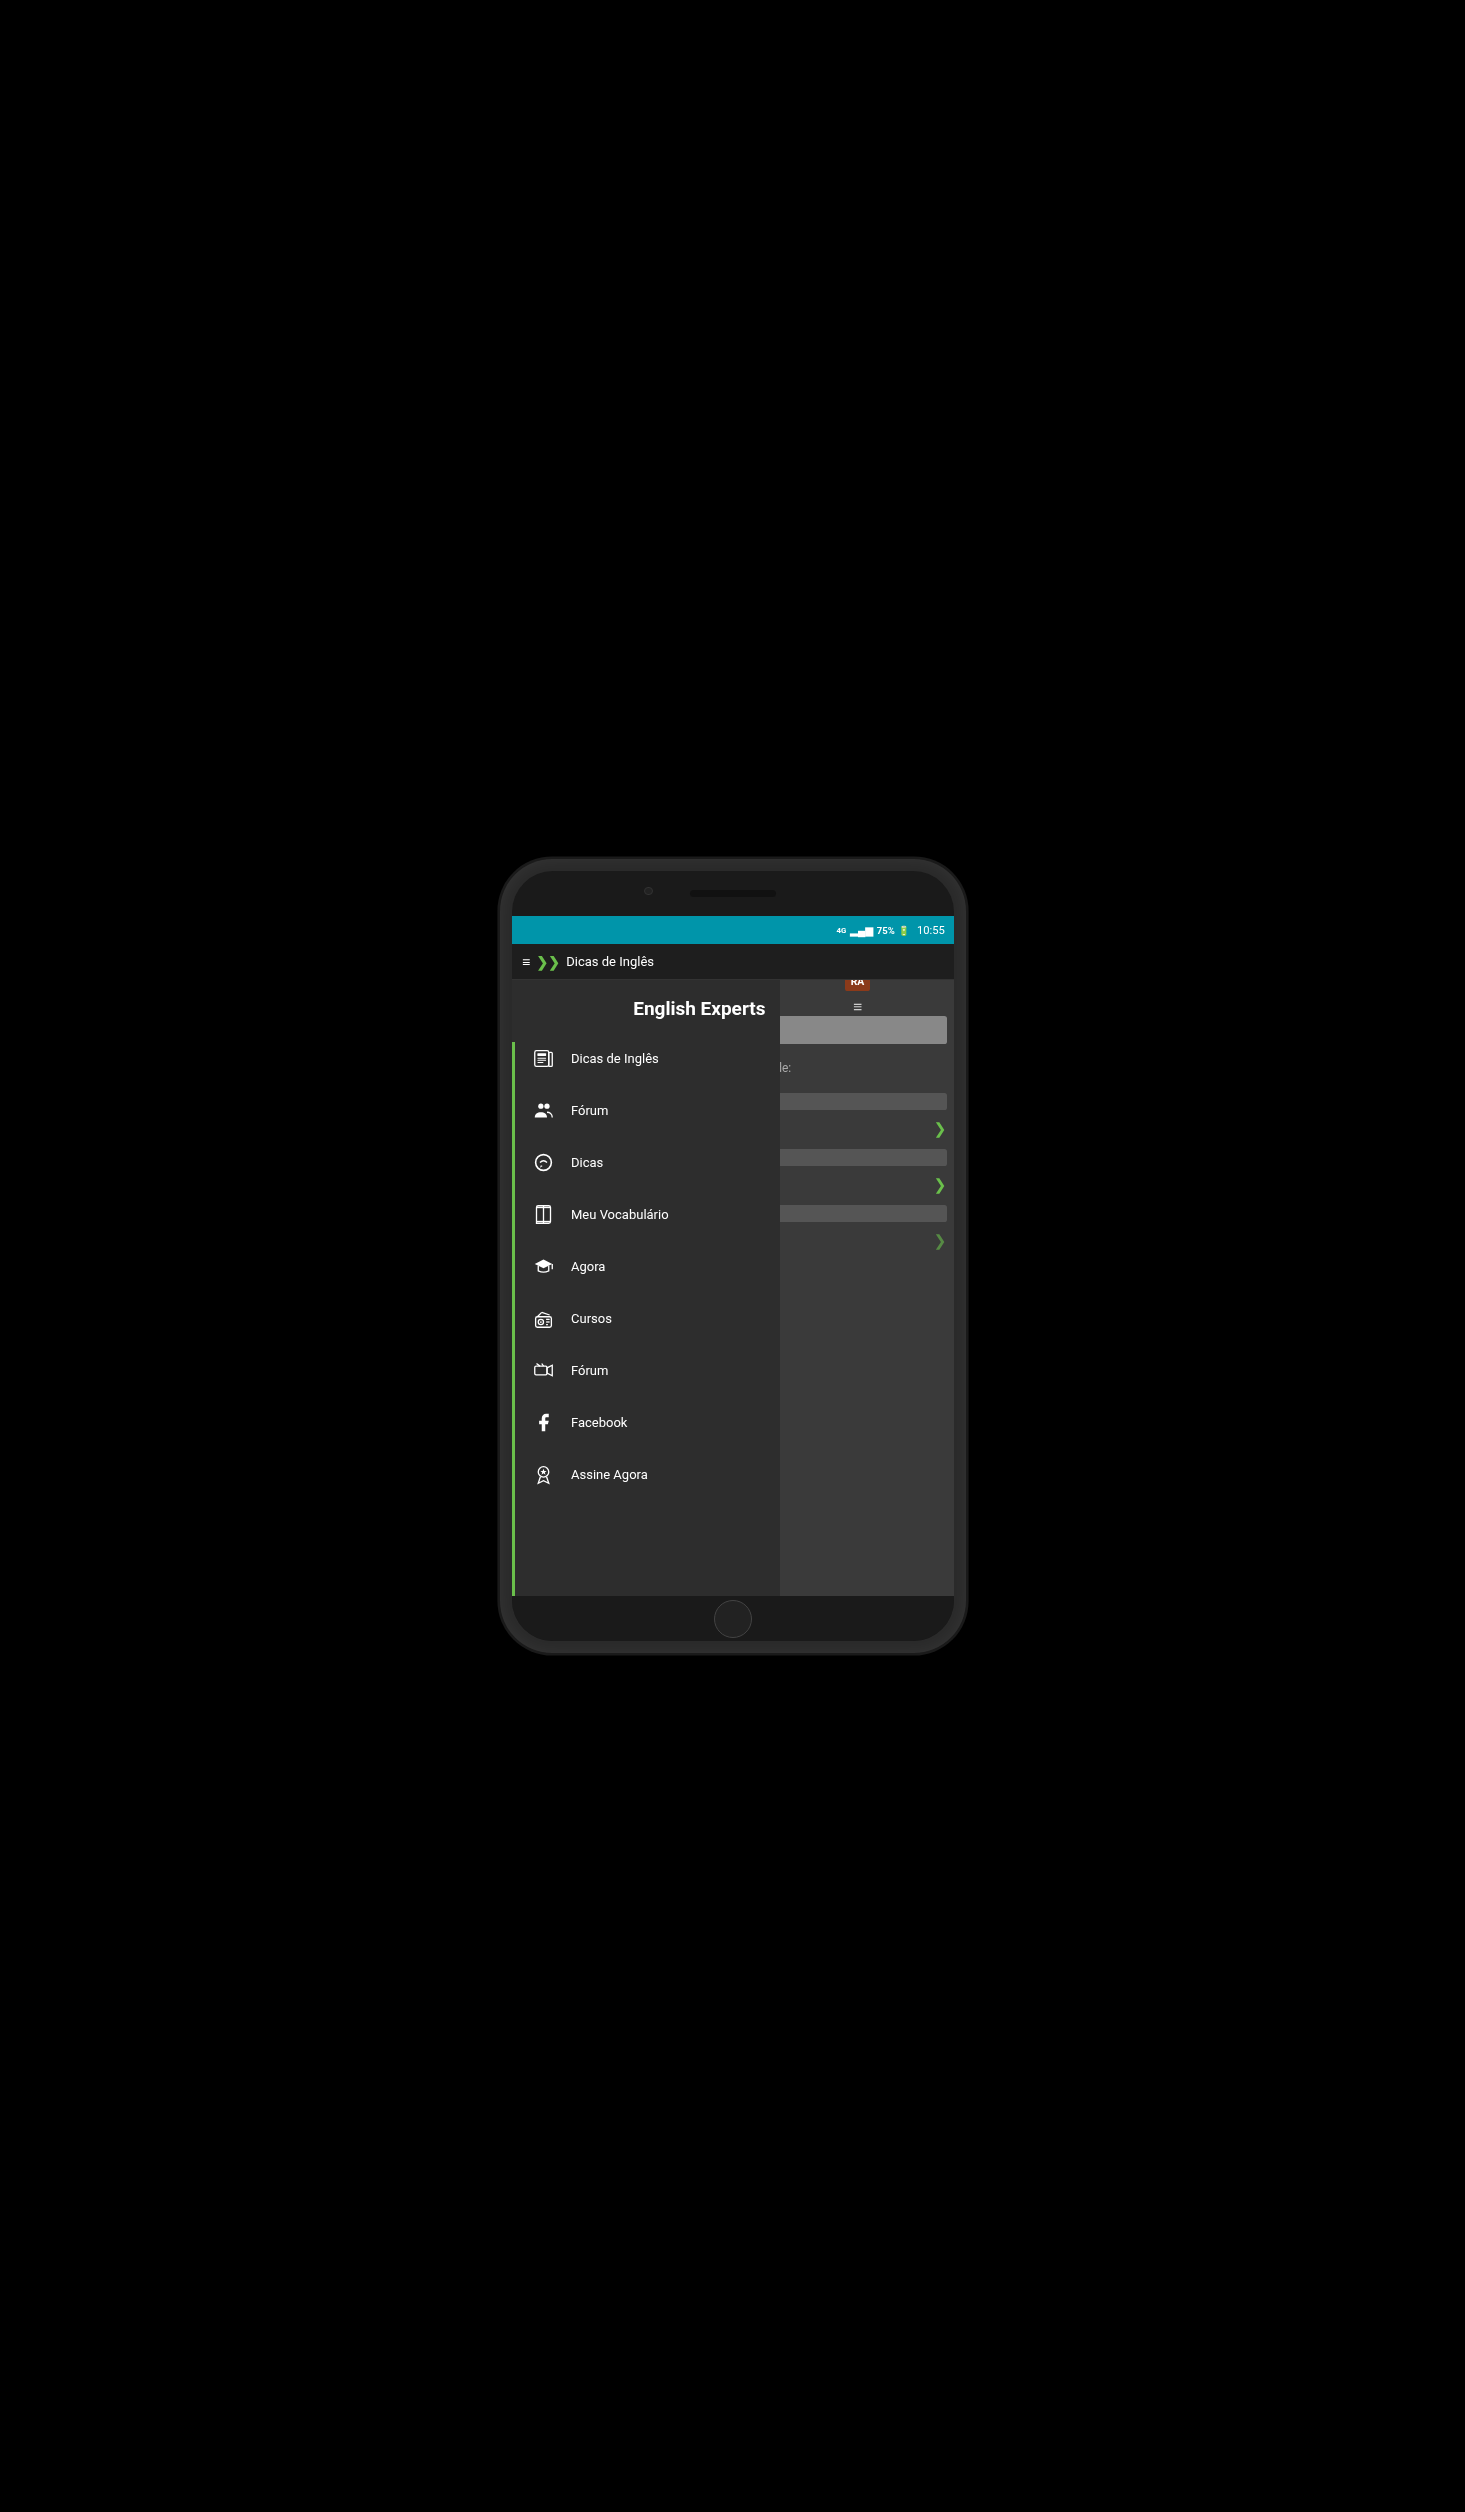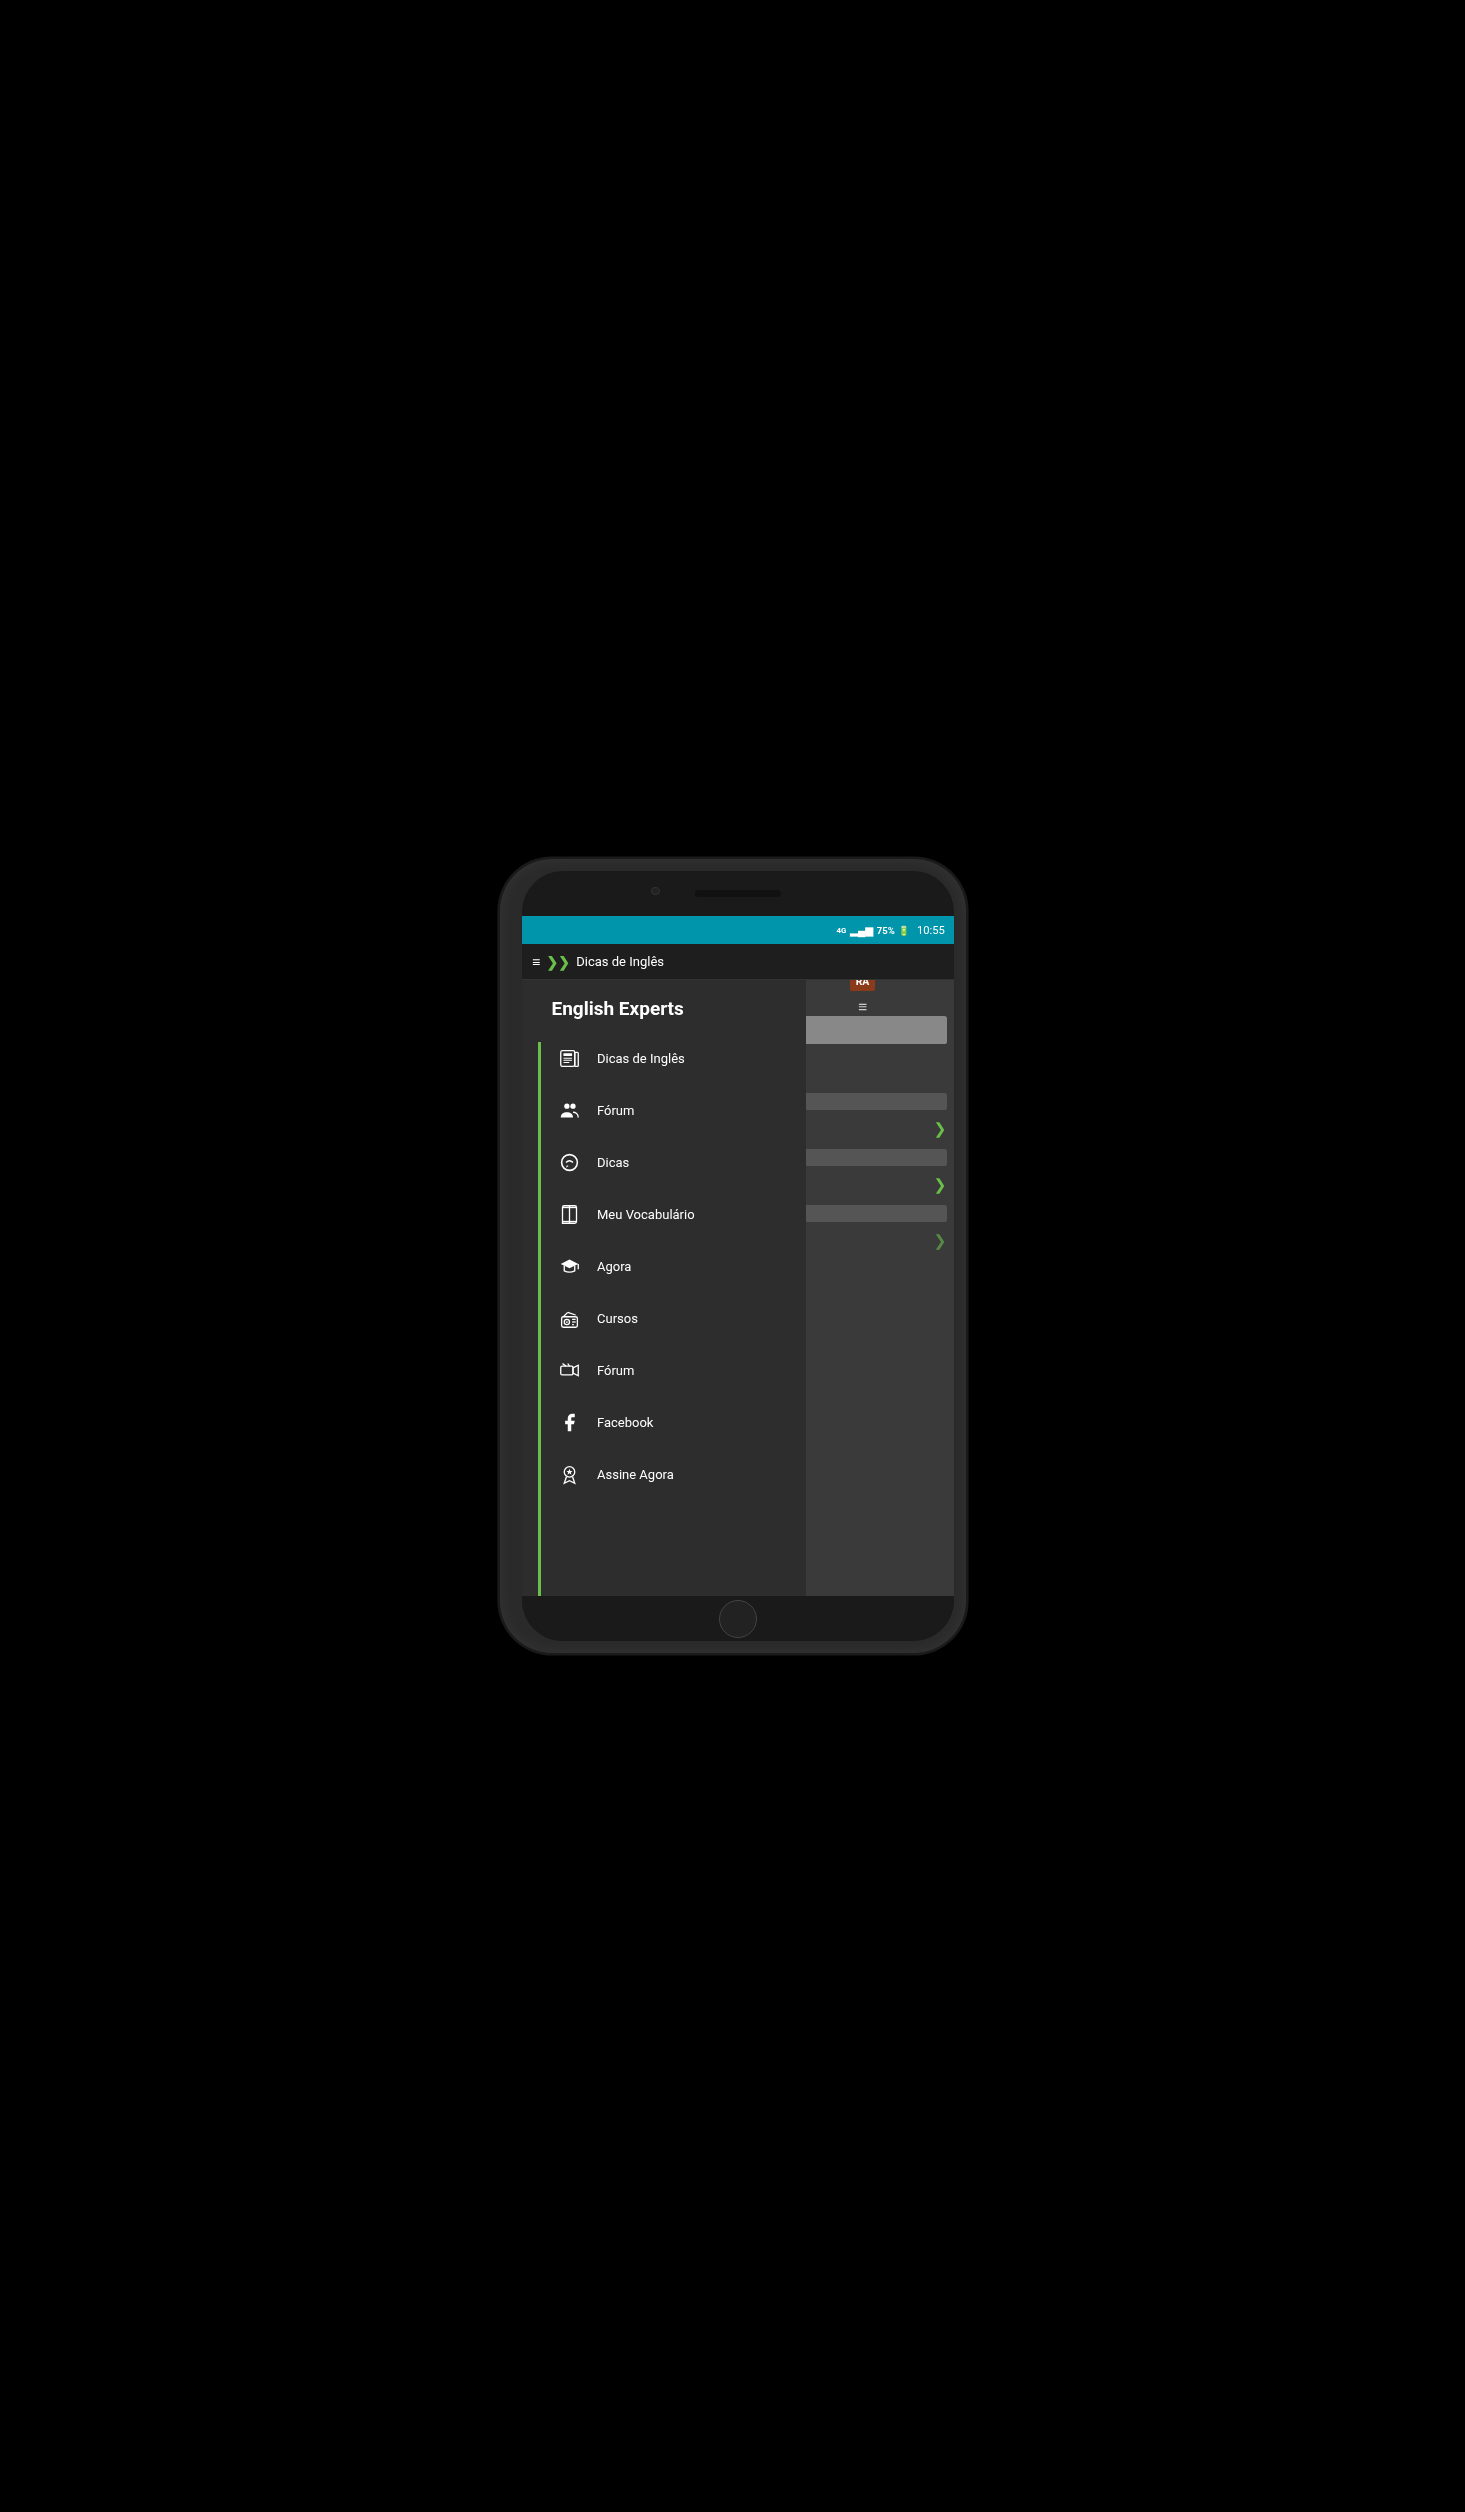--- a/index.html
+++ b/index.html
@@ -24,21 +24,20 @@
 
     .phone-inner {
       position: absolute;
       top: 12px;
       left: 12px;
       right: 12px;
       bottom: 12px;
       background: #1a1a1a;
       border-radius: 41px;
       overflow: hidden;
-      margin-left: 10px;
     }
 
     .phone-screen {
       position: absolute;
       top: 45px;
       left: 0;
       right: 0;
       bottom: 45px;
       background: #2d2d2d;
       overflow: hidden;
@@ -124,25 +123,26 @@
       height: calc(100% - 64px);
       position: relative;
     }
 
     
     .drawer {
       width: 268px;
       background: #2d2d2d;
       height: 100%;
       position: absolute;
-      left: 16px;
+      left: 0;
       top: 0;
       z-index: 10;
       display: flex;
       flex-direction: column;
+      text-align: right;
     }
 
     .drawer-header {
       padding: 17.3px 14px 12px 14px;
       background: #2d2d2d;
     }
     .drawer-title {
       color: #fff;
       font-size: 19px;
       font-weight: 700;

